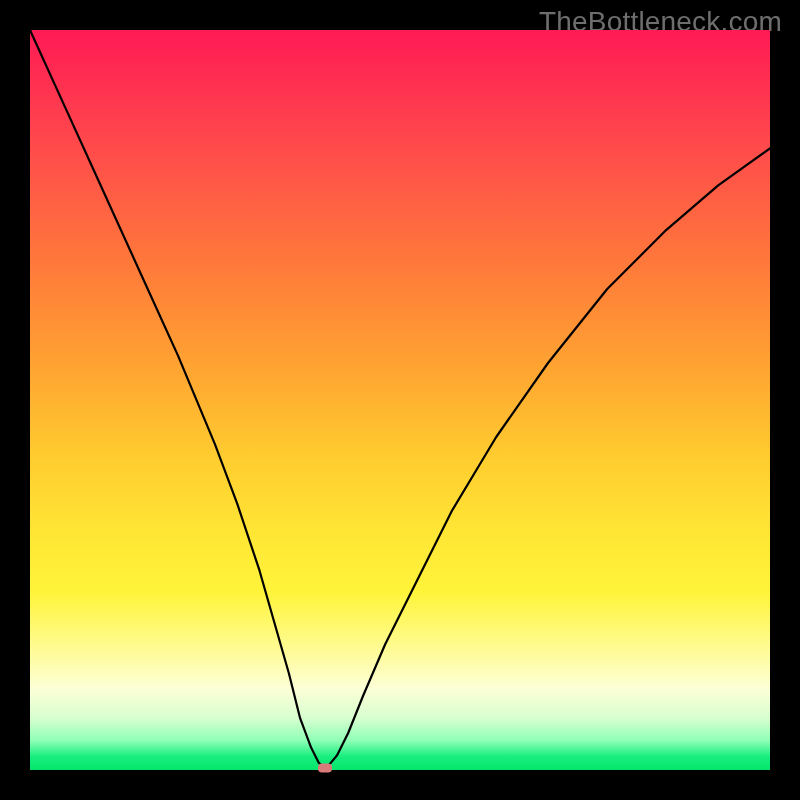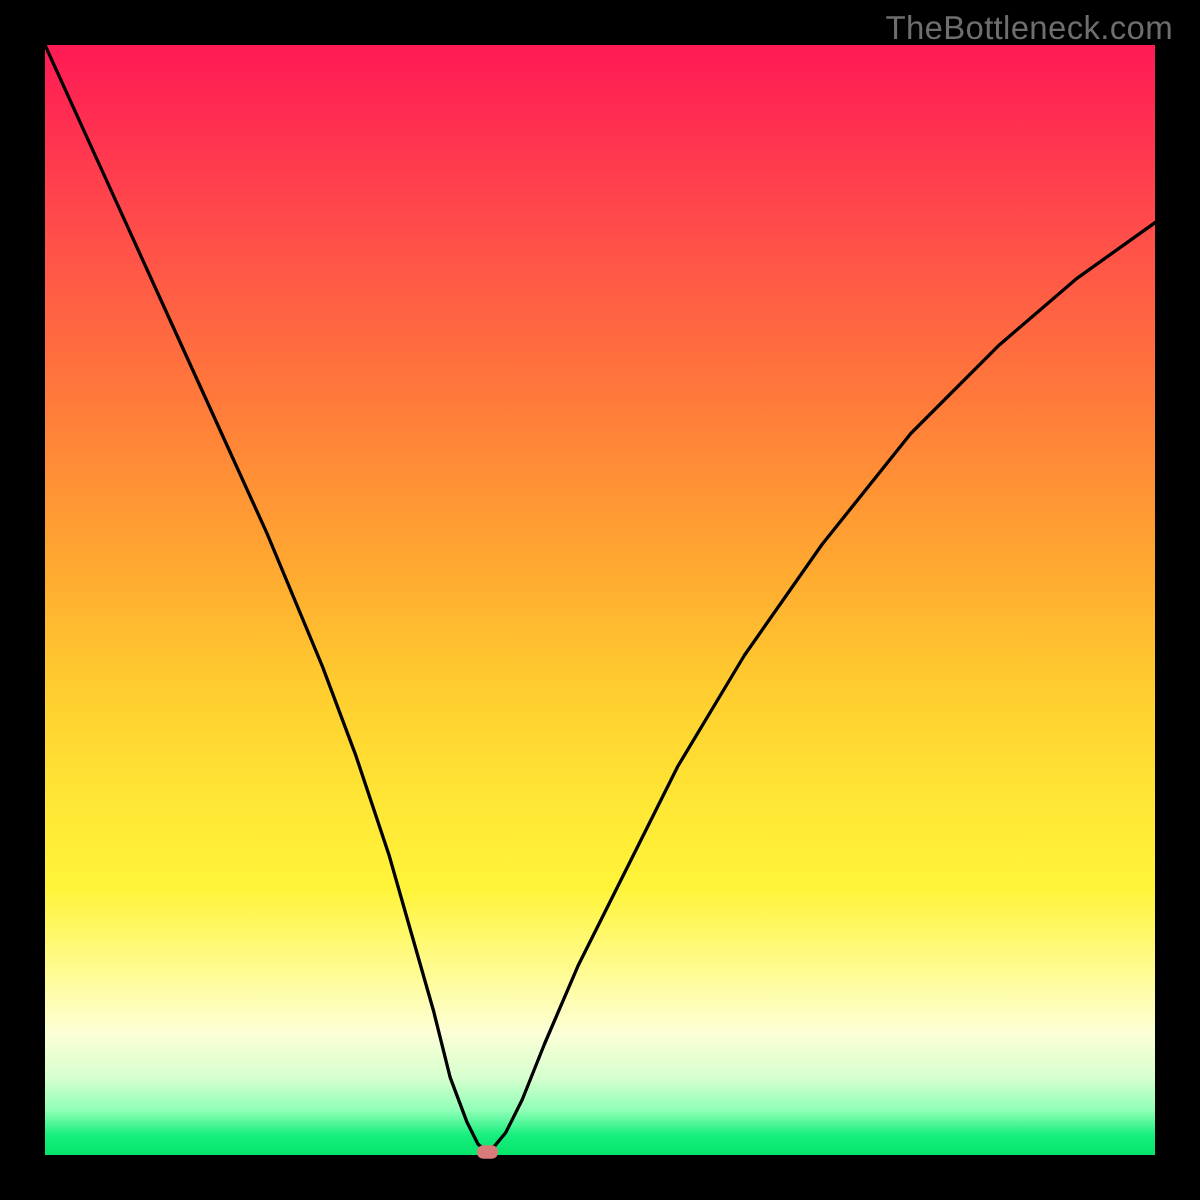--- a/index.html
+++ b/index.html
@@ -56,21 +56,21 @@
     height: 9px;
     border-radius: 4px;
     background: #d97b7b;
     transform: translate(-50%, -50%);
   }
   .watermark {
     position: absolute;
     top: 6px;
     right: 18px;
     color: #6e6e6e;
-    font-size: 22px;
+    font-size: 28px;
     font-weight: 500;
     letter-spacing: 0.2px;
     user-select: none;
   }
 </style>
 </head>
 <body>
 
 <div class="watermark">TheBottleneck.com</div>
 

